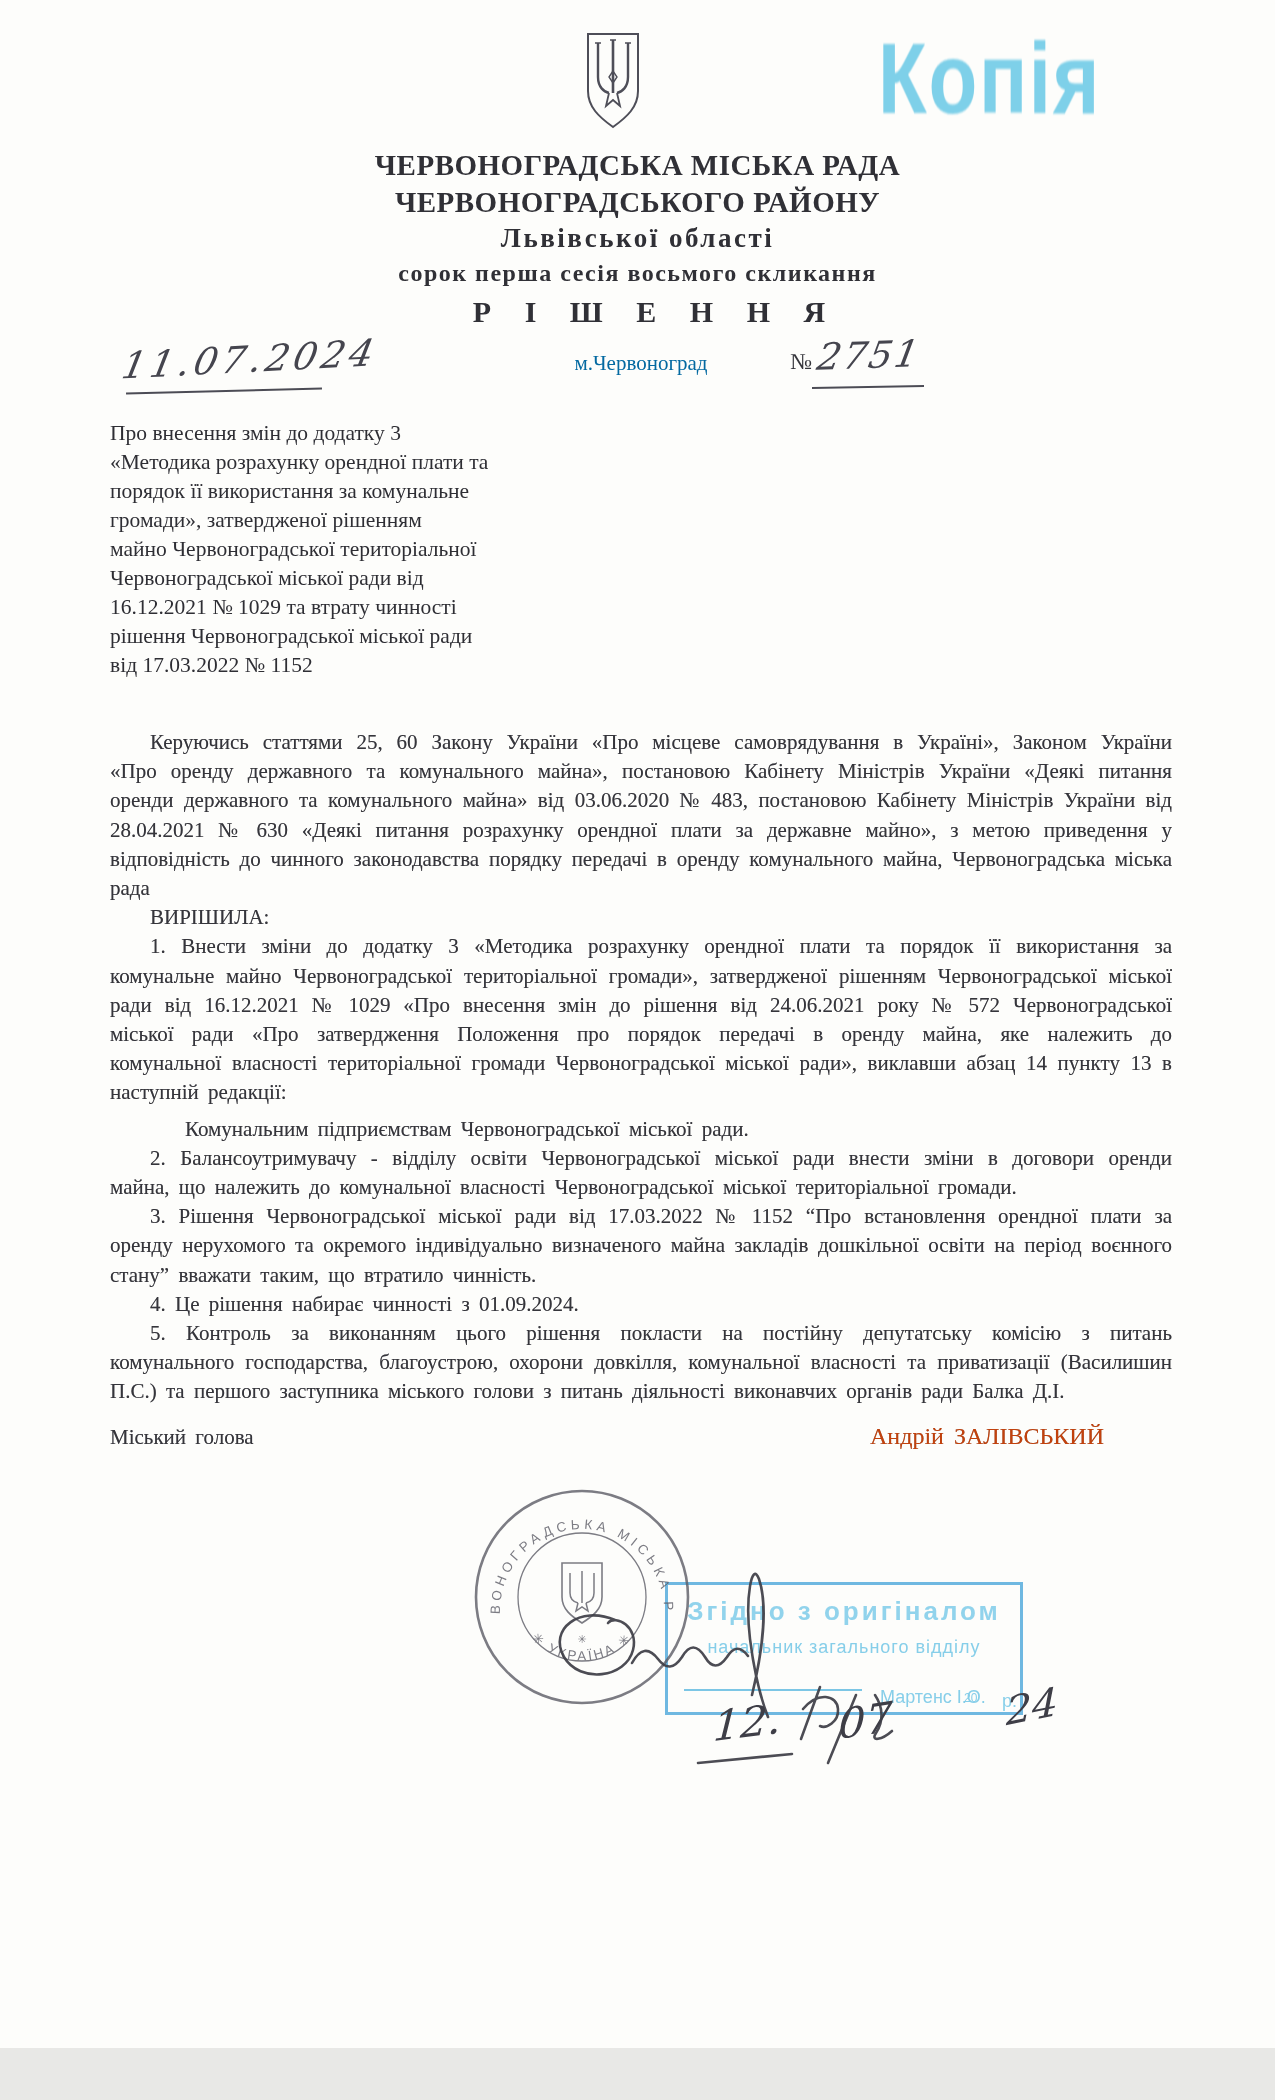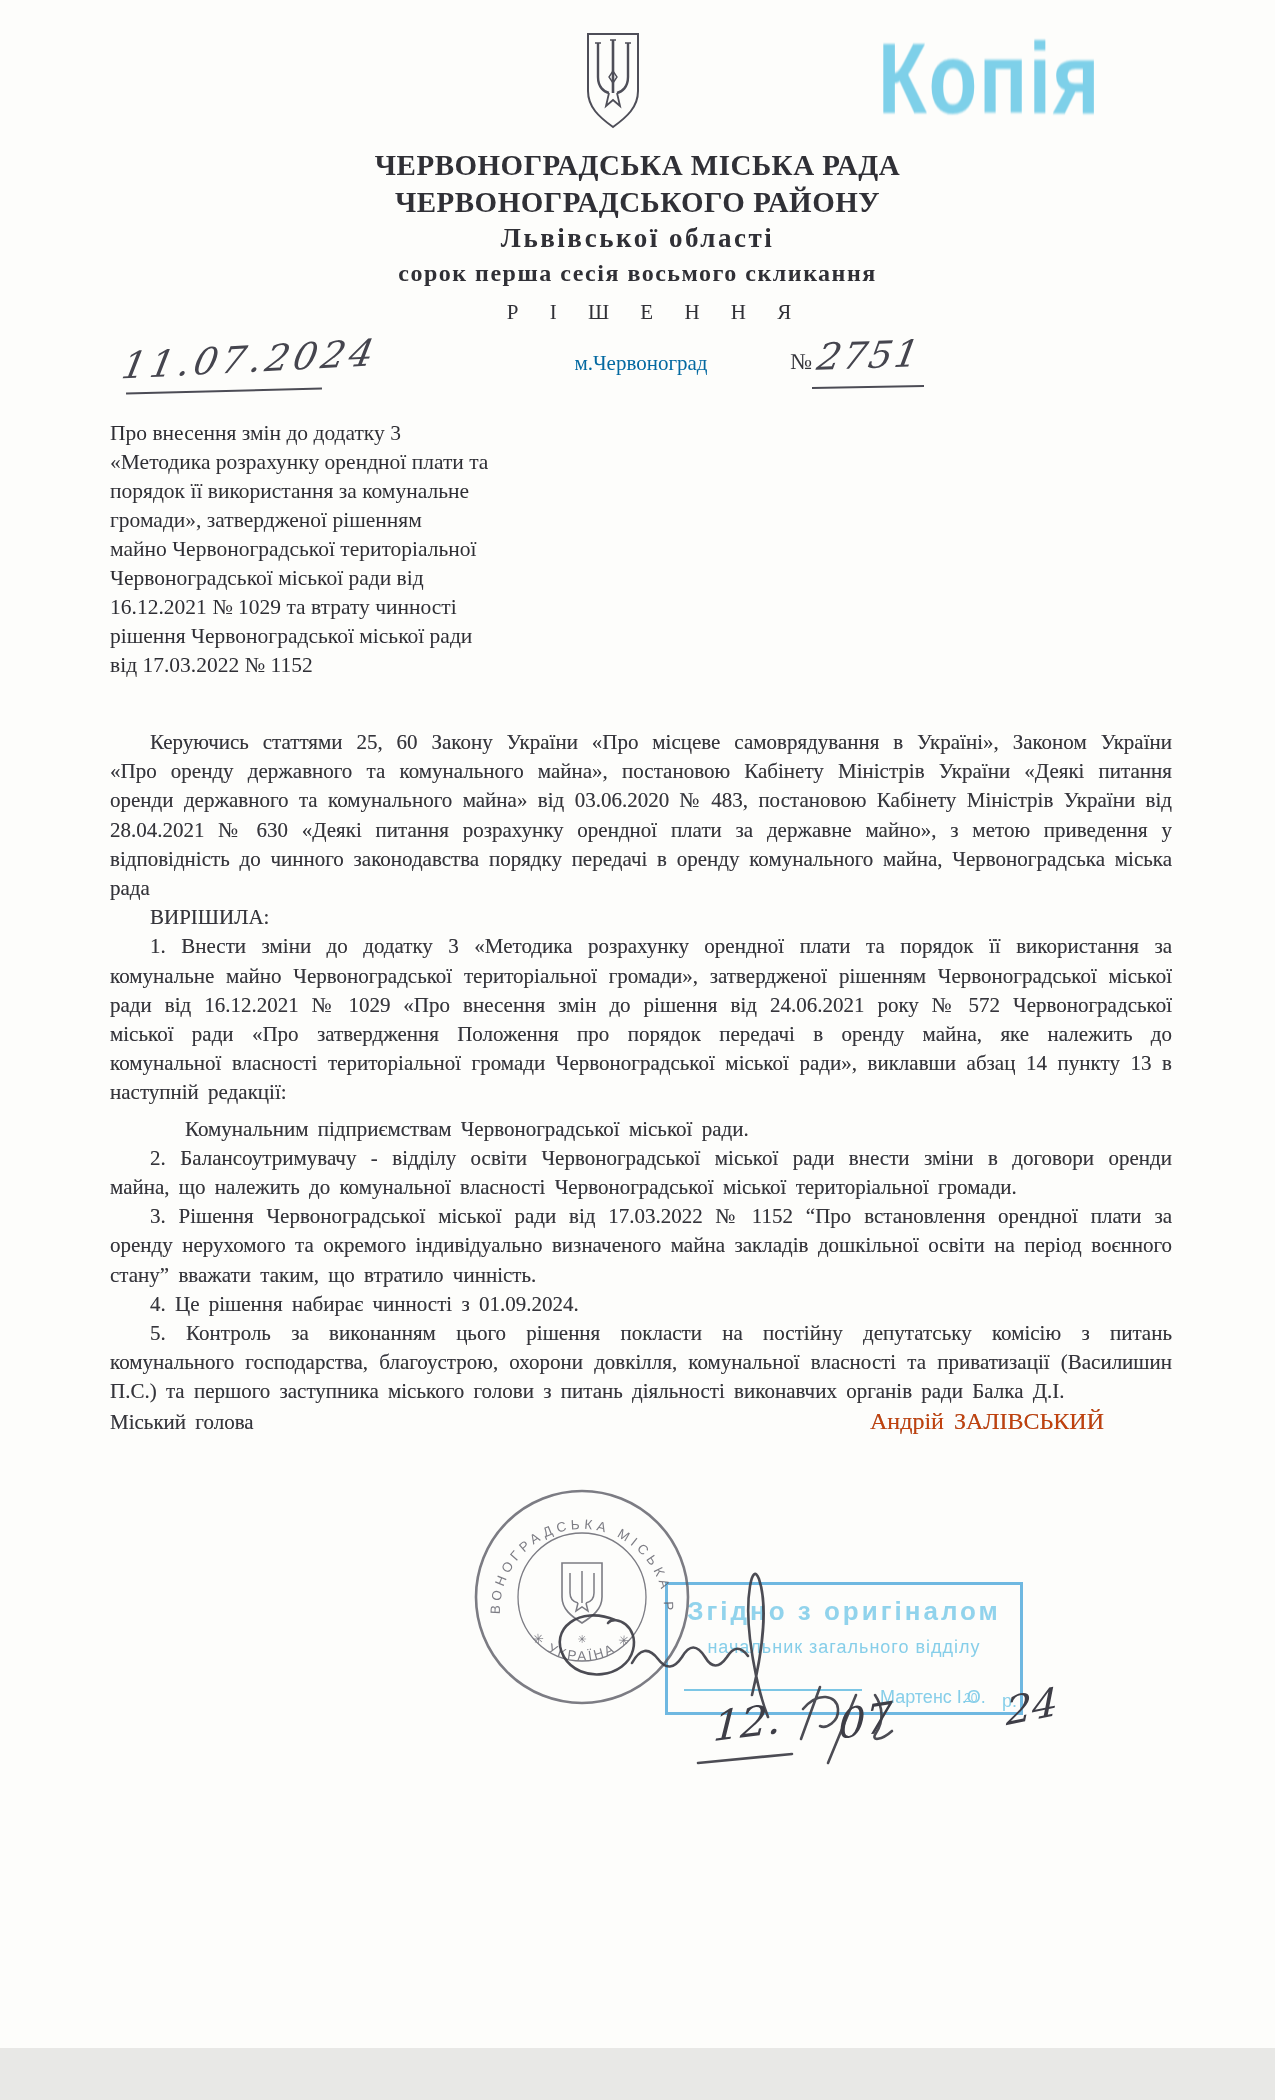--- a/index.html
+++ b/index.html
@@ -19,21 +19,21 @@
     filter:blur(.8px);
   }
   
   .emblem{position:absolute; left:584px; top:31px;}
   
   .hdr{position:absolute; left:0; top:146px; width:1275px; text-align:center; color:#303036;}
   .hdr .l1{font-size:29px; font-weight:bold; line-height:38px; letter-spacing:.5px;}
   .hdr .l2{font-size:29px; font-weight:bold; line-height:36px; letter-spacing:.5px;}
   .hdr .l3{font-size:27px; font-weight:bold; line-height:36px; letter-spacing:2.5px;}
   .hdr .l4{font-size:24px; font-weight:bold; line-height:35px; letter-spacing:1.5px;}
-  .hdr .l5{font-size:21px; font-weight:normal; line-height:42px; letter-spacing:13px;padding-left:36px;}
+  .hdr .l5{font-size:30px; font-weight:bold; line-height:42px; letter-spacing:13px;padding-left:36px;}
   
   .dateline{position:absolute; left:110px; top:342px; width:1062px; height:60px;}
   .hw{
     font-family:"DejaVu Serif","Liberation Serif",serif; font-style:italic;
     color:#45454e;
   }
   .hw-date{position:absolute; left:14px; top:-4px; font-size:37px; letter-spacing:4px;
     transform:skewX(-14deg) rotate(-3deg);}
   .u-date{position:absolute; left:16px; top:48px; width:196px; border-top:2.5px solid #4c4c55;
     transform:rotate(-1.5deg);}
@@ -47,21 +47,21 @@
   .subject{position:absolute; left:110px; top:419px; width:480px;
     font-size:21.5px; font-weight:normal; line-height:29px; color:#2e2e34;}
   .subject span{display:block;}
   
   .body{position:absolute; left:110px; top:728px; width:1062px;
     font-size:21px; line-height:29.2px; text-align:justify; word-spacing:4px;
     text-shadow:0 0 .5px rgba(53,53,60,.45);}
   .body p{margin:0; text-indent:40px;}
   .body p.sub{text-indent:75px; text-align:left; margin-top:7px;}
   .mt1{margin-top:31px;} .mt2{margin-top:28px;} .mt3{margin-top:25px;} .mt4{margin-top:33px;}
-  .signrow{display:flex; justify-content:space-between; align-items:baseline; margin-top:0;}
+  .signrow{display:flex; justify-content:space-between; align-items:baseline; margin-top:15px;}
   .signrow .title{font-size:21px;}
   .signrow .name{font-size:24px; padding-right:68px; position:relative; z-index:6; color:#c2410c;}
   
   .seal{position:absolute; left:470px; top:1485px; opacity:.8; z-index:4;}
   
   .bstamp{position:absolute; left:665px; top:1582px; width:352px; height:127px;
     border:3px solid rgba(86,171,220,.85); z-index:3;
     font-family:"Liberation Sans","DejaVu Sans",sans-serif; color:rgba(128,203,232,.95);
     filter:blur(.3px);}
   .bstamp .c1{position:absolute; left:0; right:0; top:11px; text-align:center;

